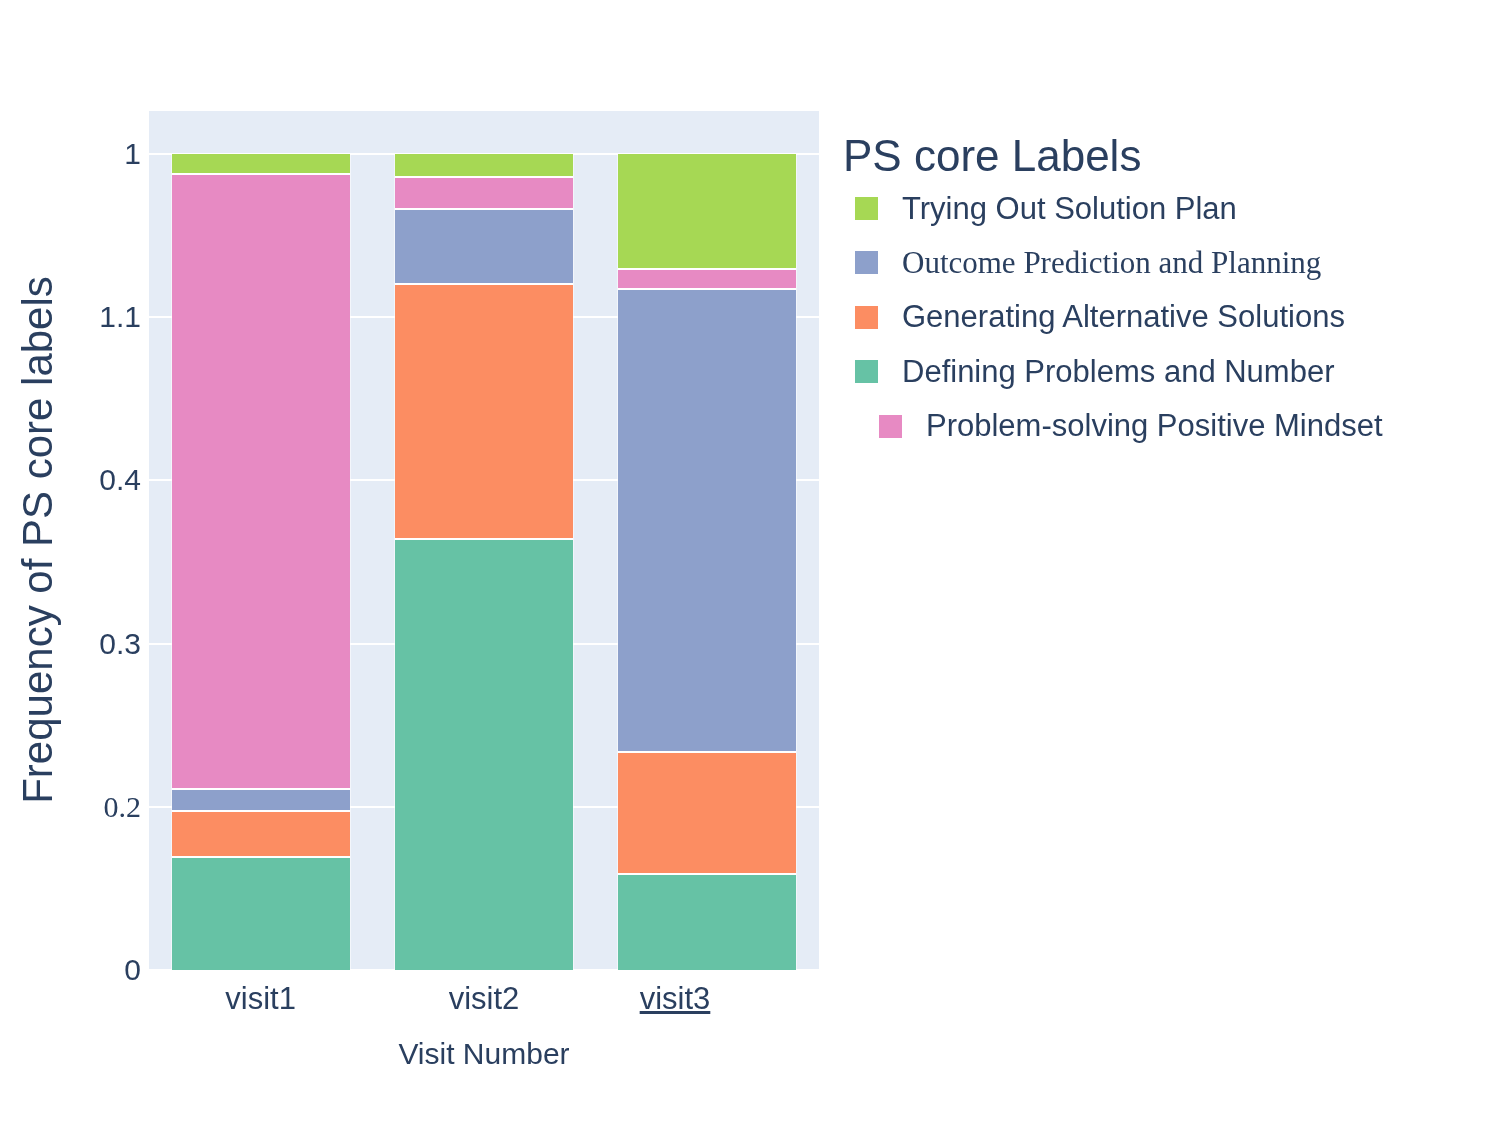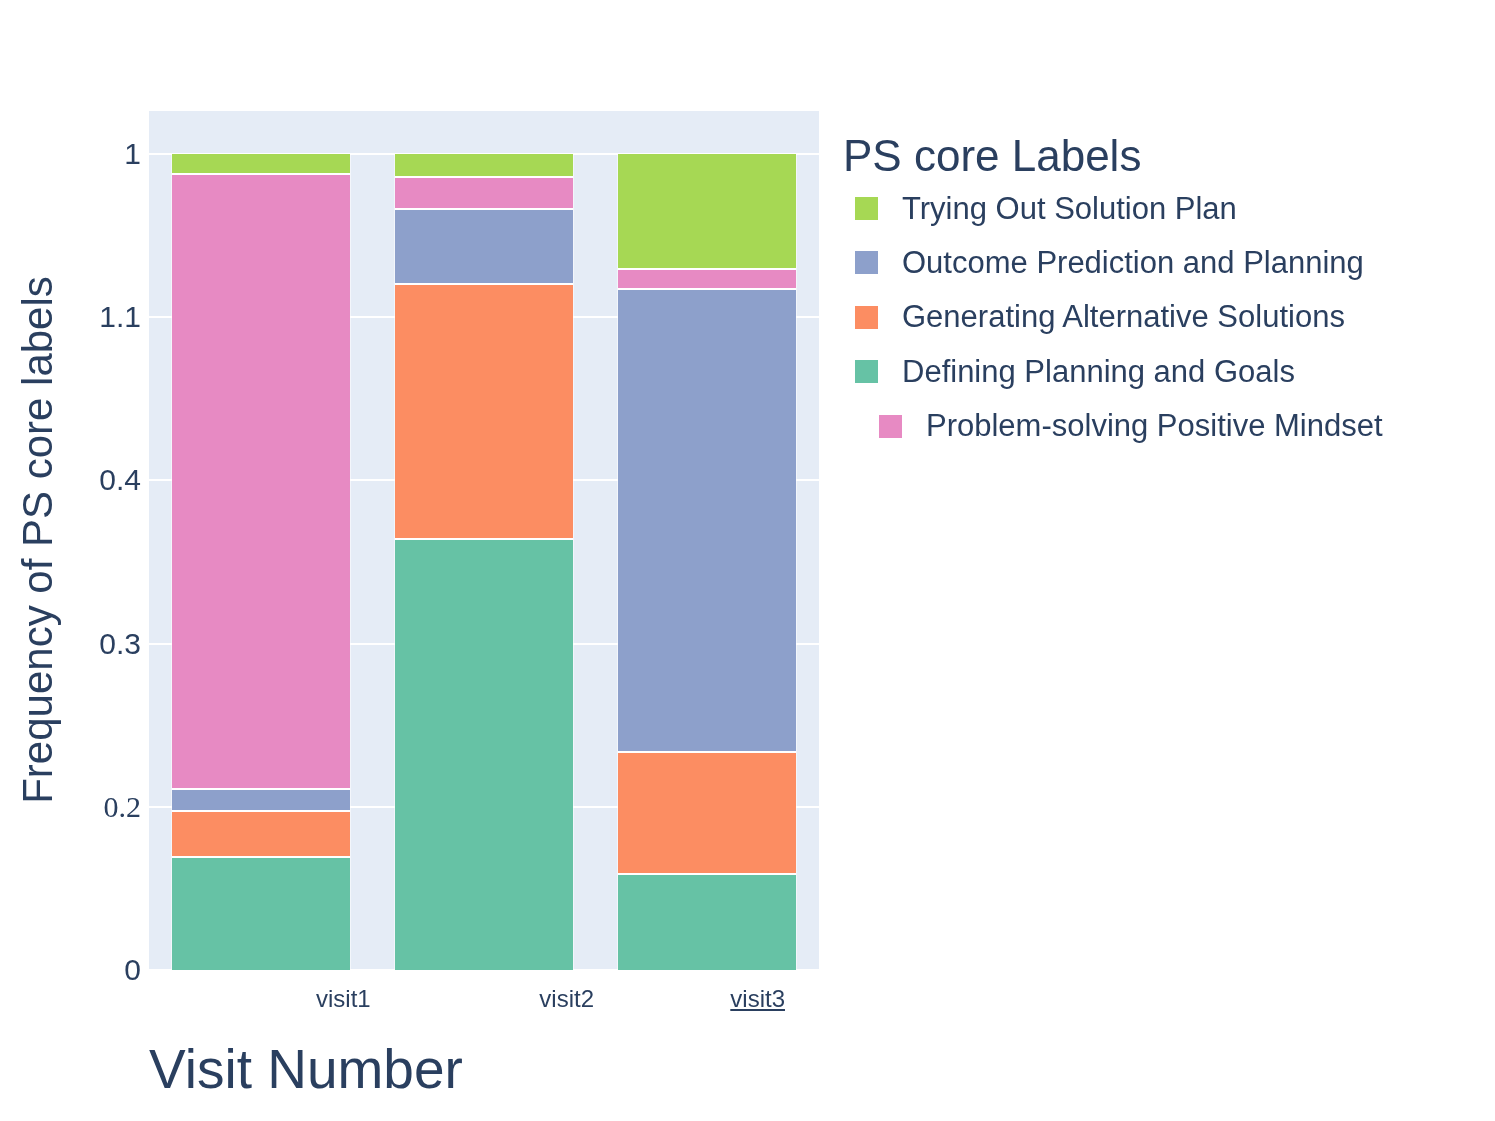--- a/index.html
+++ b/index.html
@@ -6,23 +6,23 @@
   body{
     width:1495px;height:1121px;position:relative;overflow:hidden;
     background:#ffffff;color:#2a3f5f;
     font-family:"Liberation Sans", sans-serif;
   }
   .plot{position:absolute;left:149px;top:111px;width:670px;height:859px;background:#e5ecf6}
   .gridline{position:absolute;left:0;width:100%;height:2px;background:#ffffff}
   .bar{position:absolute;bottom:0;width:178px;height:100%}
   .seg{position:absolute;left:0;width:100%;box-sizing:border-box;box-shadow:-1px 0 0 rgba(255,255,255,.55),1px 0 0 rgba(255,255,255,.55)}
   .ytick{position:absolute;left:6px;width:135px;text-align:right;font-size:30px;line-height:30px}
-  .xtick{position:absolute;top:983px;width:220px;text-align:right;font-size:24px;line-height:31px}
+  .xtick{position:absolute;top:983px;width:220px;text-align:center;font-size:31px;line-height:31px}
   .y-title{position:absolute;left:38px;top:540px;transform:translate(-50%,-50%) rotate(-90deg);font-size:42px;white-space:nowrap}
-  .x-title{position:absolute;left:149px;top:1037px;width:670px;font-size:55px}
+  .x-title{position:absolute;left:149px;top:1037px;width:670px;text-align:center;font-size:30px}
   .legend-title{position:absolute;left:843px;top:131px;font-size:44px;white-space:nowrap}
   .legend-row{position:absolute;left:855px;height:44px;display:flex;align-items:center;gap:24px;cursor:pointer}
   .swatch{width:23px;height:23px;flex:none}
   .legend-label{font-size:31px;line-height:44px;white-space:nowrap}
 </style>
 </head>
 <body>
 
 <div class="plot">
     <div class="gridline" style="top: 858px;"></div>
@@ -70,29 +70,29 @@
 
 <div class="y-title">Frequency of PS core labels</div>
 <div class="x-title">Visit Number</div>
 
 <div class="legend-title">PS core Labels</div>
 <div>
     <div class="legend-row" style="top: 186.5px;">
       <div class="swatch" style="background: rgb(166, 216, 84);"></div>
       <div class="legend-label">Trying Out Solution Plan</div>
     </div>
-    <div class="legend-row" style="top: 240.9px;">
+    <div class="legend-row" style="top: 240.9px; font-family: Liberation Serif, serif;">
       <div class="swatch" style="background: rgb(141, 160, 203);"></div>
       <div class="legend-label">Outcome Prediction and Planning</div>
     </div>
     <div class="legend-row" style="top: 295.3px;">
       <div class="swatch" style="background: rgb(252, 141, 98);"></div>
       <div class="legend-label">Generating Alternative Solutions</div>
     </div>
     <div class="legend-row" style="top: 349.7px;">
       <div class="swatch" style="background: rgb(102, 194, 165);"></div>
-      <div class="legend-label">Defining Planning and Goals</div>
+      <div class="legend-label">Defining Problems and Number</div>
     </div>
     <div class="legend-row" style="top: 404.1px; margin-left: 24px;">
       <div class="swatch" style="background: rgb(231, 138, 195);"></div>
       <div class="legend-label">Problem-solving Positive Mindset</div>
     </div>
   </div>
 
 </body></html>

